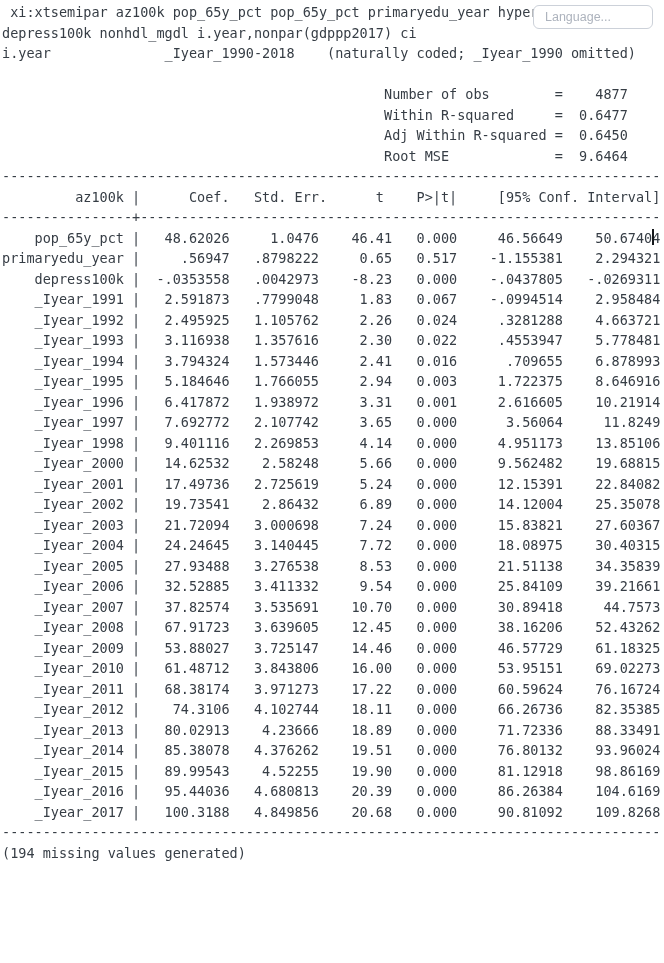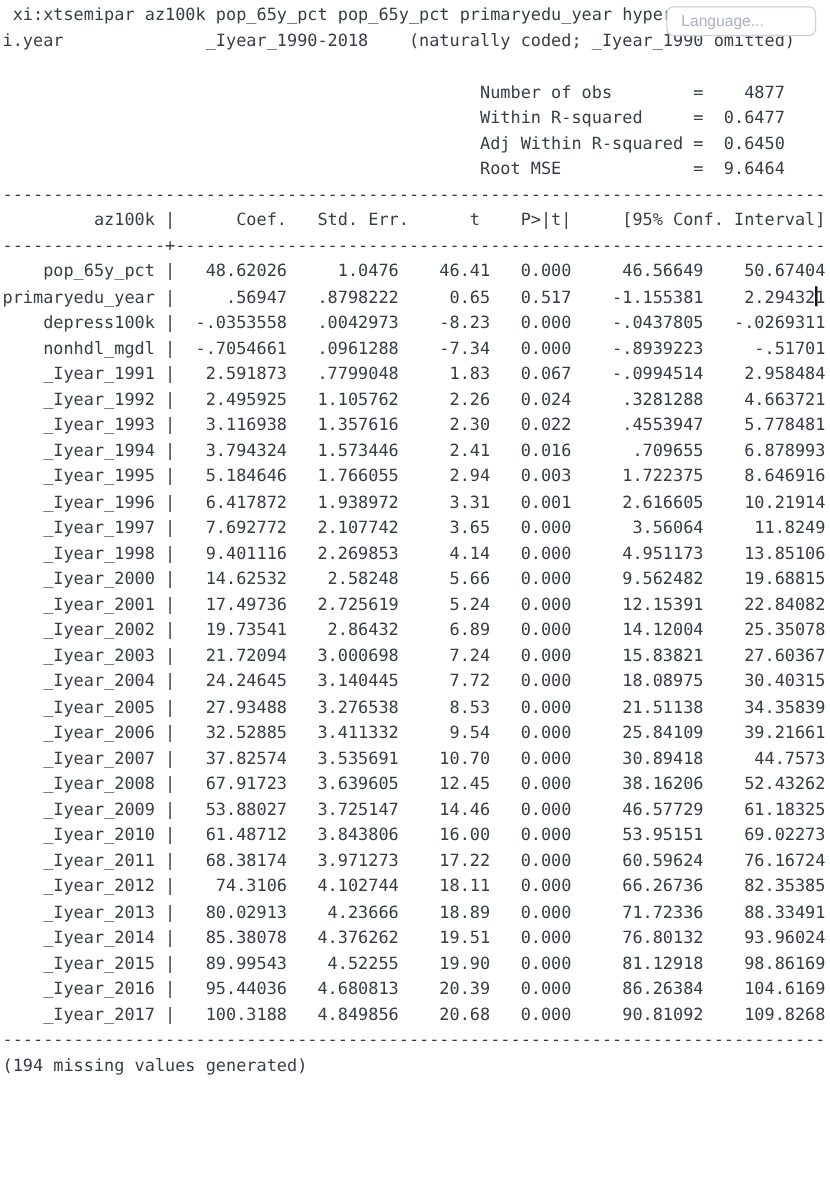--- a/index.html
+++ b/index.html
@@ -53,36 +53,36 @@
     z-index: 4;
   }
 </style>
 </head>
 <body>
 
 <input class="lang-box" type="text" placeholder="Language..." style="">
 
 <div class="console">
   <div class="line"> xi:xtsemipar az100k pop_65y_pct pop_65y_pct primaryedu_year hyperten_100k</div>
+  <div class="line">depress100k nonhdl_mgdl i.year,nonpar(gdppp2017) ci</div>
   <div class="line">i.year              _Iyear_1990-2018    (naturally coded; _Iyear_1990 omitted)</div>
   <div class="line"></div>
   <div id="stats-block">
       <div class="line">                                               Number of obs        =    4877</div>
       <div class="line">                                               Within R-squared     =  0.6477</div>
       <div class="line">                                               Adj Within R-squared =  0.6450</div>
       <div class="line">                                               Root MSE             =  9.6464</div>
     </div>
   <div class="line" id="dash-top">---------------------------------------------------------------------------------</div>
   <div class="line" id="header-line">         az100k |      Coef.   Std. Err.      t    P&gt;|t|     [95% Conf. Interval]</div>
   <div class="line" id="sep-line">----------------+----------------------------------------------------------------</div>
   <div id="rows-block">
       <div class="line">    pop_65y_pct |   48.62026     1.0476    46.41   0.000     46.56649    50.67404</div>
       <div class="line">primaryedu_year |     .56947   .8798222     0.65   0.517    -1.155381    2.294321</div>
       <div class="line">    depress100k |  -.0353558   .0042973    -8.23   0.000    -.0437805   -.0269311</div>
-      <div class="line">    nonhdl_mgdl |  -.7054661   .0961288    -7.34   0.000    -.8939223     -.51701</div>
       <div class="line">    _Iyear_1991 |   2.591873   .7799048     1.83   0.067    -.0994514    2.958484</div>
       <div class="line">    _Iyear_1992 |   2.495925   1.105762     2.26   0.024     .3281288    4.663721</div>
       <div class="line">    _Iyear_1993 |   3.116938   1.357616     2.30   0.022     .4553947    5.778481</div>
       <div class="line">    _Iyear_1994 |   3.794324   1.573446     2.41   0.016      .709655    6.878993</div>
       <div class="line">    _Iyear_1995 |   5.184646   1.766055     2.94   0.003     1.722375    8.646916</div>
       <div class="line">    _Iyear_1996 |   6.417872   1.938972     3.31   0.001     2.616605    10.21914</div>
       <div class="line">    _Iyear_1997 |   7.692772   2.107742     3.65   0.000      3.56064     11.8249</div>
       <div class="line">    _Iyear_1998 |   9.401116   2.269853     4.14   0.000     4.951173    13.85106</div>
       <div class="line">    _Iyear_2000 |   14.62532    2.58248     5.66   0.000     9.562482    19.68815</div>
       <div class="line">    _Iyear_2001 |   17.49736   2.725619     5.24   0.000     12.15391    22.84082</div>

